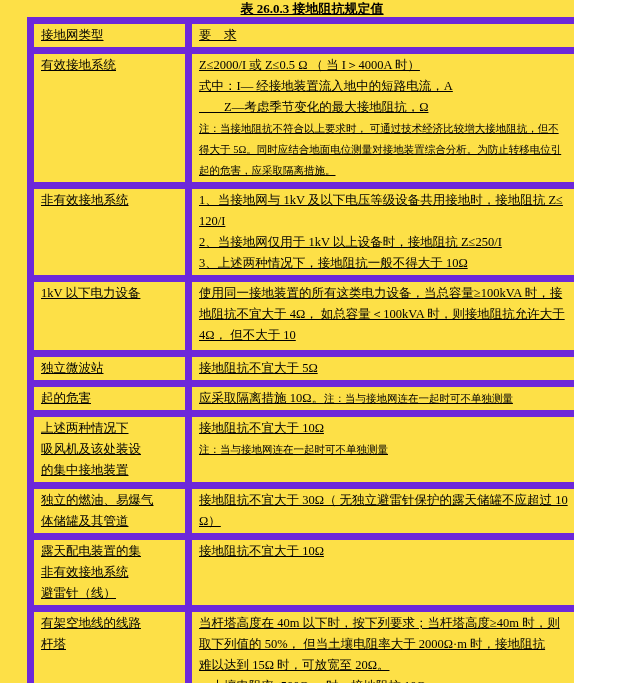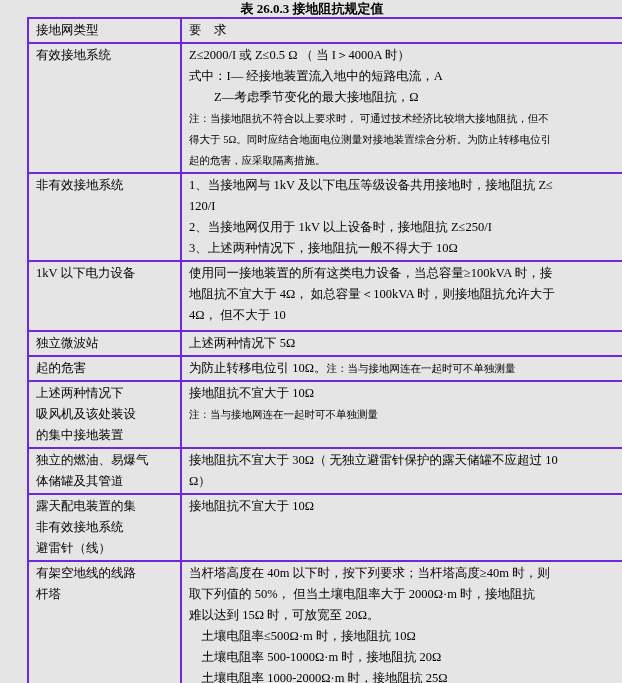--- a/index.html
+++ b/index.html
@@ -2,45 +2,46 @@
 <html><head>
 <meta charset="utf-8">
 <style>
   html, body {
     margin: 0;
     padding: 0;
     background: #ffffff;
   }
   .page {
     position: relative;
-    width: 622px;
+    width: 574px;
     height: 683px;
-    background: #e5e5e5;
+    background: #fde047;
     color: #000000;
     font-family: "Liberation Serif", "DejaVu Serif", serif;
     overflow: hidden;
+    text-decoration: underline;
   }
   .doc-title {
     width: 570px;
     margin: 0 0 0 27px;
     padding-top: 0;
     text-align: center;
     font-size: 13px;
     font-weight: bold;
     line-height: 17px;
     white-space: pre-line;
   }
   table.spec-table {
     margin-left: 27px;
     width: 570px;
     border-collapse: collapse;
     table-layout: fixed;
   }
   table.spec-table td {
-    border: 2px solid #6d28d9;
+    border: 7px solid #6d28d9;
     vertical-align: top;
     padding: 1px 6px 1px 7px;
     font-size: 12.5px;
     line-height: 21px;
     white-space: pre-line;
     overflow: hidden;
   }
   td.c1 { width: 138px; }
   td.c2 { width: 432px; }
   .note {
@@ -94,26 +95,26 @@
 
       <tr class="r-2">
         <td class="c1">1kV 以下电力设备</td>
         <td class="c2"><span>使用同一接地装置的所有这类电力设备，当总容量≥100kVA 时，接
 地阻抗不宜大于 4Ω， 如总容量＜100kVA 时，则接地阻抗允许大于
 4Ω， 但不大于 10</span><span class="note"></span></td>
       </tr>
 
       <tr class="r-3">
         <td class="c1">独立微波站</td>
-        <td class="c2"><span>上述两种情况下 5Ω</span><span class="note"></span></td>
+        <td class="c2"><span>接地阻抗不宜大于 5Ω</span><span class="note"></span></td>
       </tr>
 
       <tr class="r-4">
         <td class="c1">起的危害</td>
-        <td class="c2"><span>为防止转移电位引 10Ω。</span><span class="note">注：当与接地网连在一起时可不单独测量</span></td>
+        <td class="c2"><span>应采取隔离措施 10Ω。</span><span class="note">注：当与接地网连在一起时可不单独测量</span></td>
       </tr>
 
       <tr class="r-5">
         <td class="c1">上述两种情况下
 吸风机及该处装设
 的集中接地装置</td>
         <td class="c2"><span>接地阻抗不宜大于 10Ω</span><span class="note">
 注：当与接地网连在一起时可不单独测量</span></td>
       </tr>
 

